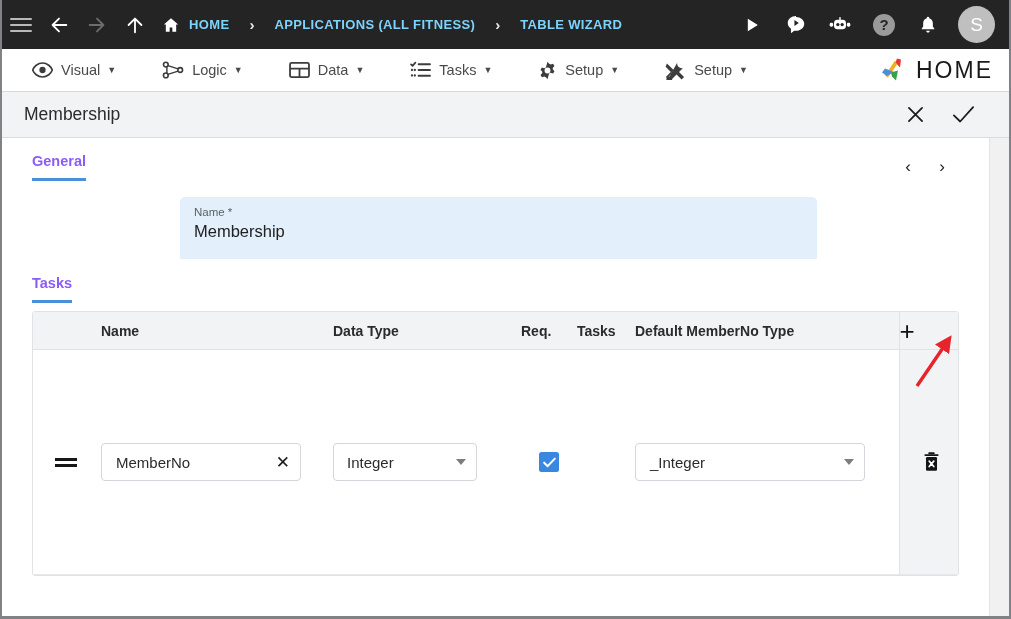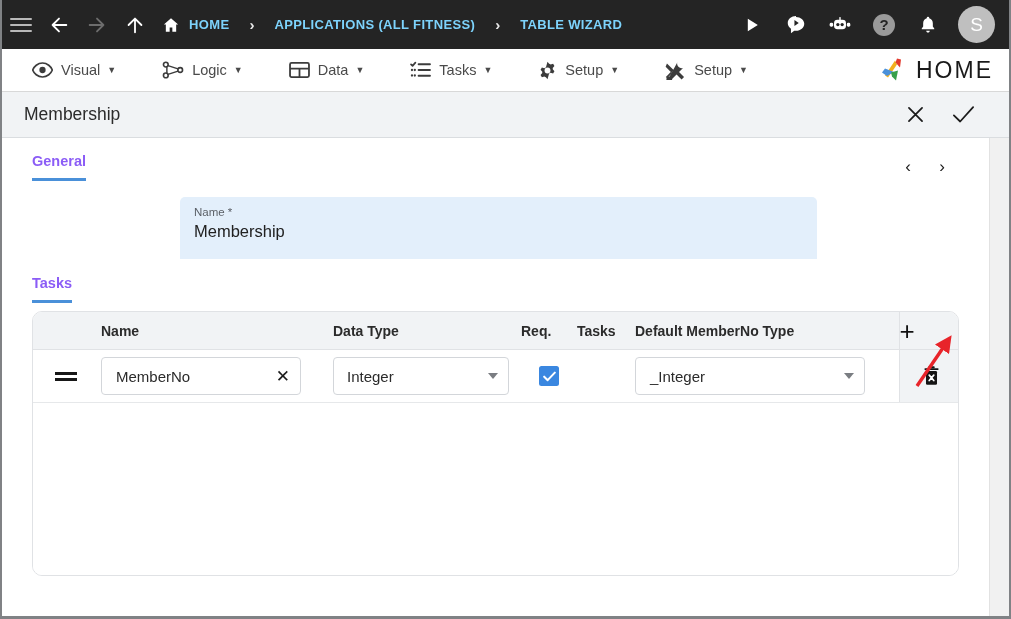--- a/index.html
+++ b/index.html
@@ -252,26 +252,26 @@
     margin-top: 2px;
     line-height: 20px;
   }
 
   
   .fields-tabrow { margin-top: 16px; }
 
   .table-box {
     margin-top: 8px;
     border: 1px solid #e0e2e5;
-    border-radius: 10px;
+    border-radius: 3px;
     background: #ffffff;
     height: 265px;
     box-sizing: border-box;
     display: flex;
-    flex-direction: column;
+    flex-direction: row;
     overflow: hidden;
   }
   table.grid {
     border-collapse: collapse;
     width: 100%;
     table-layout: fixed;
   }
   table.grid th {
     background: #f1f3f5;
     height: 37px;
@@ -344,21 +344,21 @@
     color: #2b2b2b;
     box-sizing: border-box;
   }
   .select .val { flex: 1; }
   .sel-caret {
     width: 0; height: 0;
     border-left: 5.5px solid transparent;
     border-right: 5.5px solid transparent;
     border-top: 6px solid #7a7d82;
   }
-  .select.sel-type { width: 176px; padding-left: 13px; }
+  .select.sel-type { width: 144px; padding-left: 13px; }
   .select.sel-ddt  { width: 230px; }
 
   .checkbox {
     width: 20px; height: 20px;
     background: #3a87e0;
     border-radius: 2.5px;
     display: flex;
     align-items: center;
     justify-content: center;
     margin: 0 auto;

